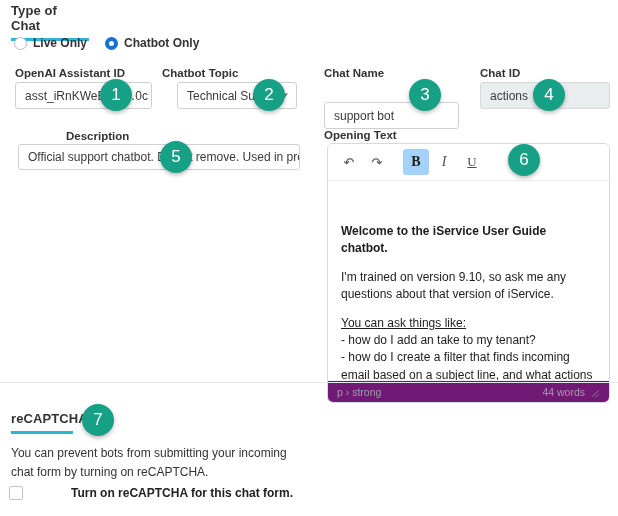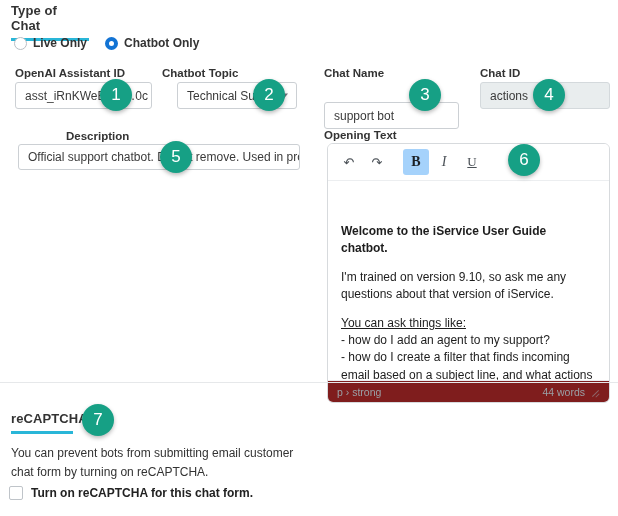--- a/index.html
+++ b/index.html
@@ -134,21 +134,21 @@
   .edit-foot {
     height: 21px;
     flex: 0 0 auto;
     border-top: 1px solid #eceef0;
     display: flex;
     align-items: center;
     justify-content: space-between;
     padding: 0 9px;
     font-size: 10.5px;
     color: #9aa0a6;
-    background: #7f1d1d;
+    background: #701a75;
   }
   .edit-foot .right { display: flex; align-items: center; gap: 6px; }
   .resize-grip {
     width: 9px; height: 9px;
     position: relative; opacity: .55;
   }
   .resize-grip::before, .resize-grip::after {
     content: ""; position: absolute; right: 0;
     height: 1px; background: #9aa0a6; transform: rotate(-45deg);
   }
@@ -170,21 +170,21 @@
     color: #333;
   }
 
   
   .cb-row { position: absolute; display: flex; align-items: center; gap: 8px; }
   .cb-box {
     width: 14px; height: 14px; box-sizing: border-box;
     border: 1px solid #bfc4c9; background: #fff; border-radius: 2px;
     flex: 0 0 auto;
   }
-  .cb-label { font-size: 12px; font-weight: bold; color: #222; white-space: nowrap; }
+  .cb-label { font-size: 12px; font-weight: bold; color: #222; white-space: nowrap; margin-left: 40px; }
 
   
   .badge {
     position: absolute;
     width: 32px; height: 32px;
     border-radius: 50%;
     background: #16a085;
     color: #ffffff;
     font-size: 17px;
     font-weight: normal;
@@ -252,41 +252,41 @@
       <div class="tb-sep"></div>
       <div class="tb-btn bold active">B</div>
       <div class="tb-btn italic">I</div>
       <div class="tb-btn under">U</div>
     </div>
 
     <div class="edit-body">
       <p class="hl">Welcome to the iService User Guide chatbot.</p>
       <p>I'm trained on version 9.10, so ask me any questions about that version of iService.</p>
       <p class="tight ul">You can ask things like:</p>
-      <p class="tight">- how do I add an agent to my support?</p>
+      <p class="tight">- how do I add an take to my tenant?</p>
       <p class="tight">- how do I create a filter that finds incoming email based on a subject line, and what actions can I take when there's a match?</p>
     </div>
 
     <div class="edit-foot">
       <div class="path">p › strong</div>
       <div class="right">
         <span>44 words</span>
         <span class="resize-grip"></span>
       </div>
     </div>
   </div>
 
   <div class="divider" style="left:0px; top:382px; width:618px;"></div>
 
   <div class="section-head" style="left:11px; top:411px; width:62px;">
     <span>reCAPTCHA</span>
     <span class="rule"></span>
   </div>
 
-  <div class="para" style="left:11px; top:444px; width:288px;">You can prevent bots from submitting email customer chat form by turning on reCAPTCHA.</div>
+  <div class="para" style="left:11px; top:444px; width:288px;">You can prevent bots from submitting your incoming chat form by turning on reCAPTCHA.</div>
 
   <div class="cb-row" style="left:9px; top:486px;">
     <span class="cb-box"></span>
     <span class="cb-label">Turn on reCAPTCHA for this chat form.</span>
   </div>
 
   <div class="badge" style="left:100px; top:79px;">1</div>
   <div class="badge" style="left:253px; top:79px;">2</div>
   <div class="badge" style="left:409px; top:79px;">3</div>
   <div class="badge" style="left:533px; top:79px;">4</div>

